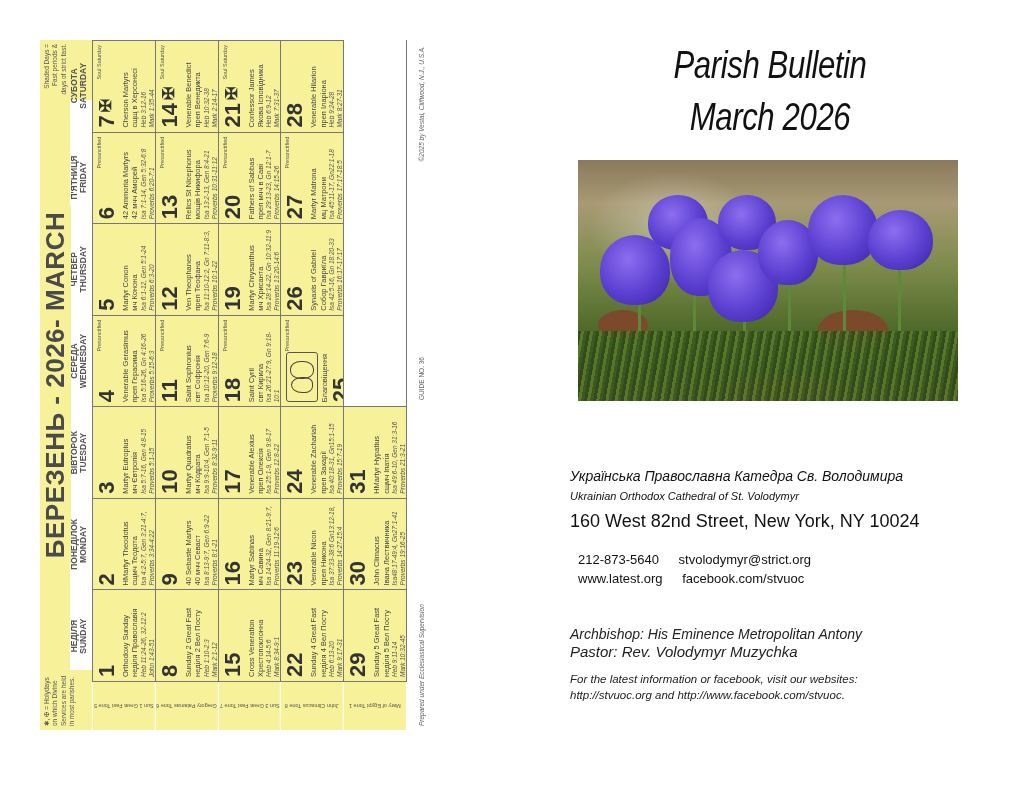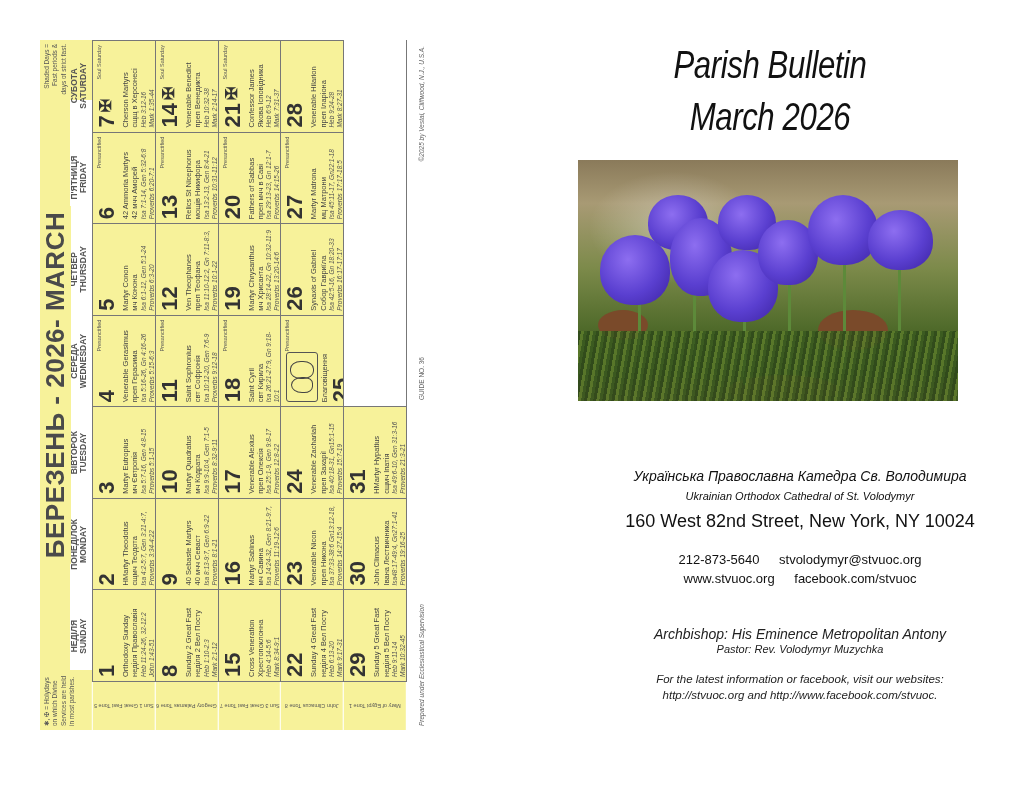--- a/index.html
+++ b/index.html
@@ -89,29 +89,29 @@
     background:
       radial-gradient(ellipse 120px 80px at 25% 28%, rgba(255,255,255,0.35), transparent 70%),
       linear-gradient(180deg,#8a7a5a 0%,#a89a74 18%,#7c8a4a 45%,#4f6a2a 70%,#3d4a22 88%,#6b4a30 100%);
   }
   .photo .petal { position:absolute; background:radial-gradient(ellipse at 40% 35%,#8d6ef0,#5a3fd0 55%,#3b22a0); border-radius:50% 50% 45% 45%; }
   .photo .stem { position:absolute; width:3px; background:#5d8a3a; }
   .photo .grass { position:absolute; left:0; right:0; bottom:0; height:70px;
      background:repeating-linear-gradient(100deg,#2f4a1a 0 3px,#5a7a2a 3px 6px,#3a5a1f 6px 9px); opacity:0.9; }
   .photo .leaf { position:absolute; background:#7a4a2a; border-radius:50%; }
 
-  .addr { position:absolute; left:600px; width:400px; text-align:center; color:#111; }
+  .addr { position:absolute; left:570px; width:400px; color:#111; }
   .a1 { top:468px; font-size:14px; font-style:italic; }
   .a2 { top:490px; font-size:11px; font-style:italic; }
   .a3 { top:511px; font-size:18px; }
   .c1 { top:552px; font-size:13px; }
   .c2 { top:571px; font-size:13px; }
   .c1 span, .c2 span { margin:0 8px; }
   .s1 { top:626px; font-size:14px; font-style:italic; color:#222; }
-  .s2 { top:643px; font-size:11px; font-style:italic; color:#222; }
+  .s2 { top:643px; font-size:15px; font-style:italic; color:#222; }
   .w1 { top:673px; font-size:11.5px; font-style:italic; color:#222; }
   .w2 { top:689px; font-size:11.5px; font-style:italic; color:#222; }
 </style>
 </head>
 <body>
 
 <div class="cal-wrap">
   <div class="cal">
     <div class="cal-top">
       <div class="legend-left">✱, ✠ = Holydays on which Divine Services are held in most parishes.</div>
@@ -228,23 +228,23 @@
   <div class="petal" style="left:290px;top:50px;width:65px;height:60px;"></div>
   <div class="grass"></div>
 </div>
 
 <div class="addr a1">Українська Православна Катедра Св. Володимира</div>
 <div class="addr a2">Ukrainian Orthodox Cathedral of St. Volodymyr</div>
 <div class="addr a3">160 West 82nd Street, New York, NY 10024</div>
 
 <div class="addr c1">
   <span>212-873-5640</span>
-  <span>stvolodymyr@stvuoc.org</span>
+  <span>stvolodymyr@strict.org</span>
 </div>
 <div class="addr c2">
-  <span>www.stvuoc.org</span>
+  <span>www.latest.org</span>
   <span>facebook.com/stvuoc</span>
 </div>
 
 <div class="addr s1">Archbishop: His Eminence Metropolitan Antony</div>
 <div class="addr s2">Pastor: Rev. Volodymyr Muzychka</div>
 <div class="addr w1">For the latest information or facebook, visit our websites:</div>
 <div class="addr w2">http://stvuoc.org and http://www.facebook.com/stvuoc.</div>
 
 </body></html>

